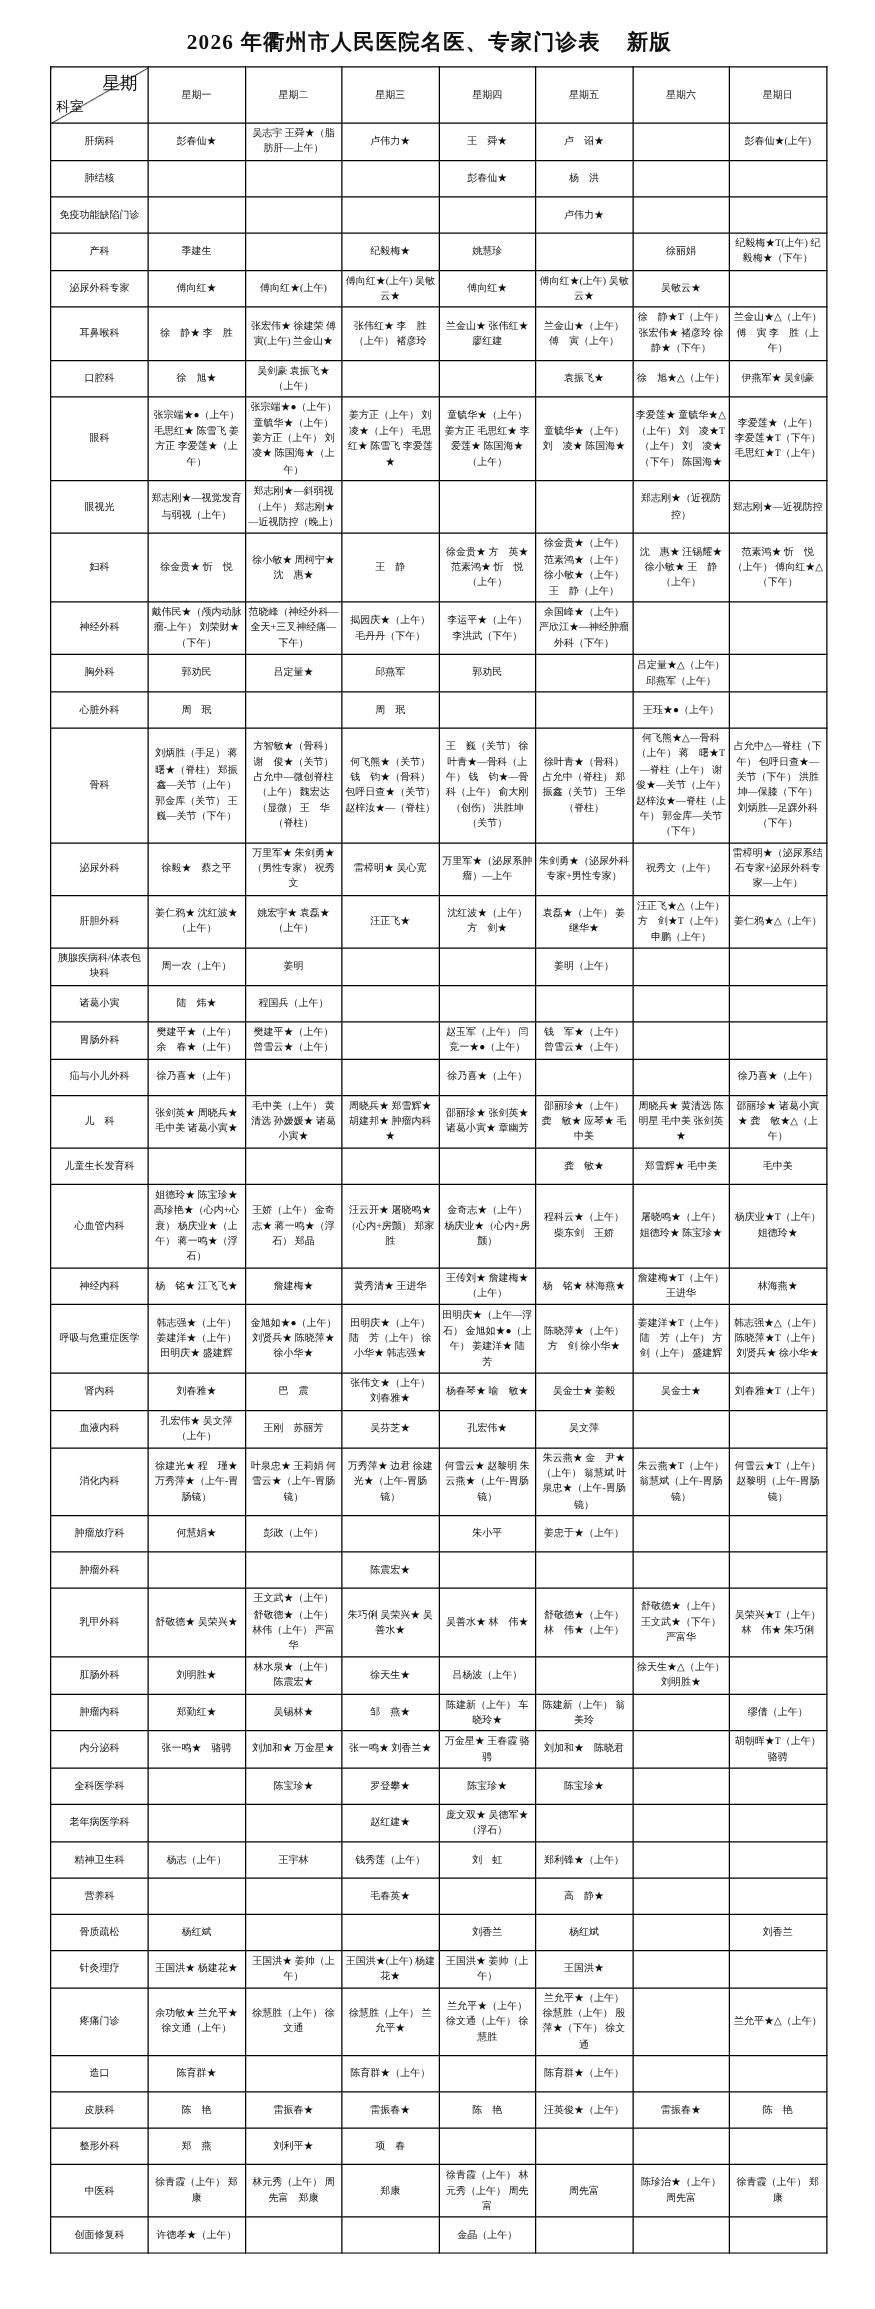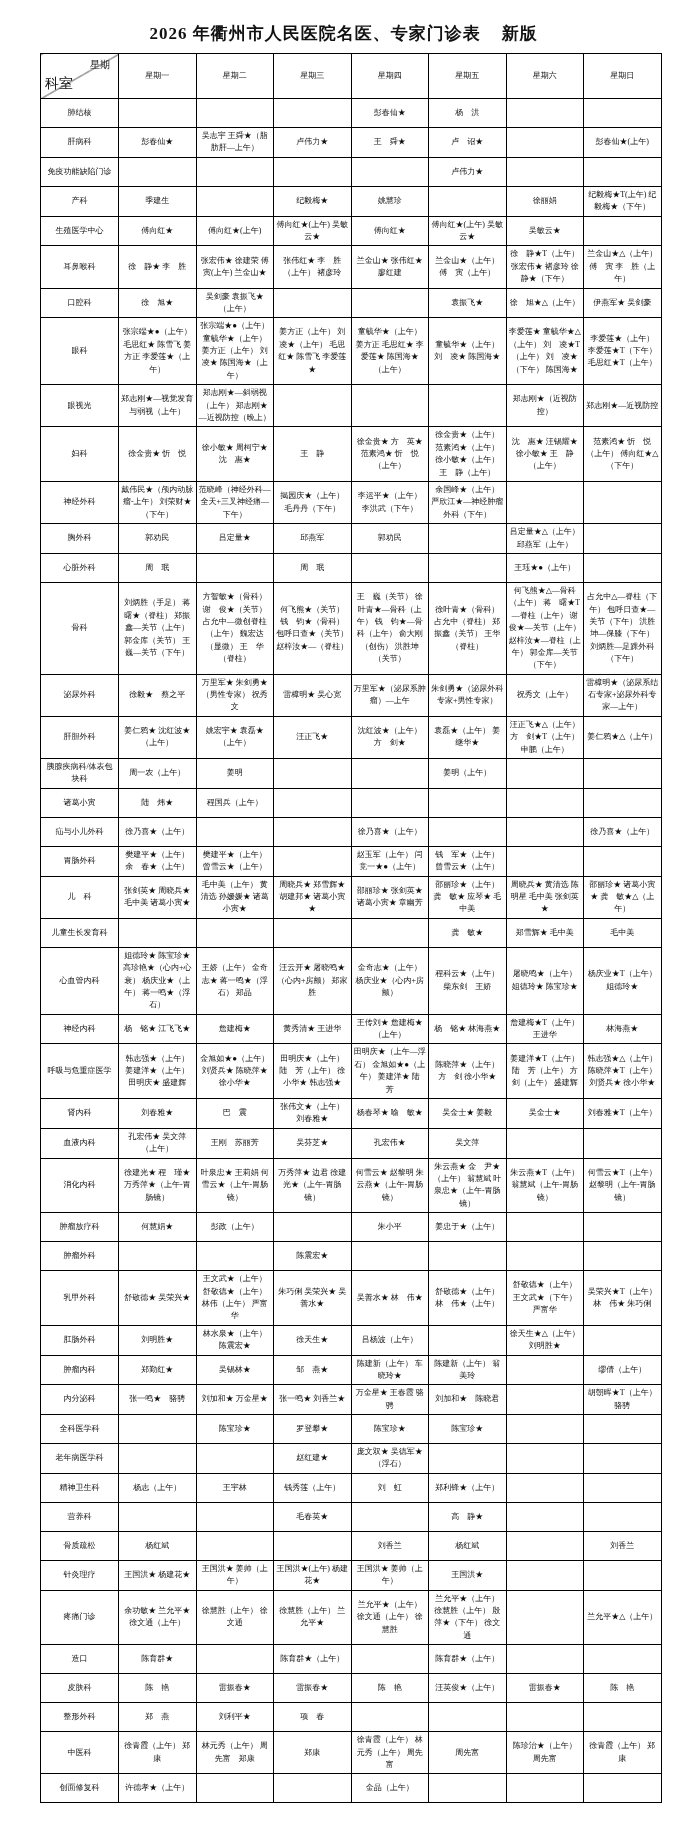--- a/index.html
+++ b/index.html
@@ -39,22 +39,22 @@
   col.dept-col{width:78px;}
   col.day-col{width:77.5px;}
   th.day{font-size:9px;font-weight:bold;height:40px;}
   th.corner{
     position:relative;
     height:40px;
     padding:0;
     background-image:linear-gradient(to bottom right,
       transparent calc(50% - 0.6px), #000 50%, transparent calc(50% + 0.6px));
   }
-  th.corner .dept-label{position:absolute;left:4px;bottom:3px;font-size:14px;font-weight:normal;}
-  th.corner .week-label{position:absolute;right:8px;top:3px;font-size:10px;font-weight:normal;}
+  th.corner .dept-label{position:absolute;left:4px;bottom:3px;font-size:11px;font-weight:normal;}
+  th.corner .week-label{position:absolute;right:8px;top:3px;font-size:14px;font-weight:normal;}
   td.dept{font-size:8.5px;}
 </style>
 </head>
 <body>
 
 <div class="page">
   <div class="title">2026 年衢州市人民医院名医、专家门诊表    新版</div>
 
   <table class="sched">
     <colgroup id="colgroup">
@@ -77,61 +77,61 @@
           <th class="day">星期二</th>
           <th class="day">星期三</th>
           <th class="day">星期四</th>
           <th class="day">星期五</th>
           <th class="day">星期六</th>
           <th class="day">星期日</th>
         </tr>
     </thead>
     <tbody id="table-body">
         <tr>
-          <td class="dept">肺结核</td>
-          <td></td>
-          <td></td>
-          <td></td>
-          <td>彭春仙★</td>
-          <td>杨　洪</td>
-          <td></td>
-          <td></td>
-        </tr>
-        <tr>
           <td class="dept">肝病科</td>
           <td>彭春仙★</td>
           <td>吴志宇 王舜★（脂肪肝—上午）</td>
           <td>卢伟力★</td>
           <td>王　舜★</td>
           <td>卢　诏★</td>
           <td></td>
           <td>彭春仙★(上午)</td>
         </tr>
         <tr>
+          <td class="dept">肺结核</td>
+          <td></td>
+          <td></td>
+          <td></td>
+          <td>彭春仙★</td>
+          <td>杨　洪</td>
+          <td></td>
+          <td></td>
+        </tr>
+        <tr>
           <td class="dept">免疫功能缺陷门诊</td>
           <td></td>
           <td></td>
           <td></td>
           <td></td>
           <td>卢伟力★</td>
           <td></td>
           <td></td>
         </tr>
         <tr>
           <td class="dept">产科</td>
           <td>季建生</td>
           <td></td>
           <td>纪毅梅★</td>
           <td>姚慧珍</td>
           <td></td>
           <td>徐丽娟</td>
           <td>纪毅梅★T(上午) 纪毅梅★（下午）</td>
         </tr>
         <tr>
-          <td class="dept">生殖医学中心</td>
+          <td class="dept">泌尿外科专家</td>
           <td>傅向红★</td>
           <td>傅向红★(上午)</td>
           <td>傅向红★(上午) 吴敏云★</td>
           <td>傅向红★</td>
           <td>傅向红★(上午) 吴敏云★</td>
           <td>吴敏云★</td>
           <td></td>
         </tr>
         <tr>
           <td class="dept">耳鼻喉科</td>
@@ -257,44 +257,44 @@
           <td class="dept">诸葛小寅</td>
           <td>陆　炜★</td>
           <td>程国兵（上午）</td>
           <td></td>
           <td></td>
           <td></td>
           <td></td>
           <td></td>
         </tr>
         <tr>
-          <td class="dept">疝与小儿外科</td>
-          <td>徐乃喜★（上午）</td>
-          <td></td>
-          <td></td>
-          <td>徐乃喜★（上午）</td>
-          <td></td>
-          <td></td>
-          <td>徐乃喜★（上午）</td>
-        </tr>
-        <tr>
           <td class="dept">胃肠外科</td>
           <td>樊建平★（上午） 余　春★（上午）</td>
           <td>樊建平★（上午） 曾雪云★（上午）</td>
           <td></td>
           <td>赵玉军（上午） 闫竞一★●（上午）</td>
           <td>钱　军★（上午） 曾雪云★（上午）</td>
           <td></td>
           <td></td>
         </tr>
         <tr>
+          <td class="dept">疝与小儿外科</td>
+          <td>徐乃喜★（上午）</td>
+          <td></td>
+          <td></td>
+          <td>徐乃喜★（上午）</td>
+          <td></td>
+          <td></td>
+          <td>徐乃喜★（上午）</td>
+        </tr>
+        <tr>
           <td class="dept">儿　科</td>
           <td>张剑英★ 周晓兵★ 毛中美 诸葛小寅★</td>
           <td>毛中美（上午） 黄清选 孙嫒媛★ 诸葛小寅★</td>
-          <td>周晓兵★ 郑雪辉★ 胡建邦★ 诸葛小寅★</td>
+          <td>周晓兵★ 郑雪辉★ 胡建邦★ 肿瘤内科★</td>
           <td>邵丽珍★ 张剑英★ 诸葛小寅★ 章幽芳</td>
           <td>邵丽珍★（上午） 龚　敏★ 应琴★ 毛中美</td>
           <td>周晓兵★ 黄清选 陈明星 毛中美 张剑英★</td>
           <td>邵丽珍★ 诸葛小寅★ 龚　敏★△（上午）</td>
         </tr>
         <tr>
           <td class="dept">儿童生长发育科</td>
           <td></td>
           <td></td>
           <td></td>

